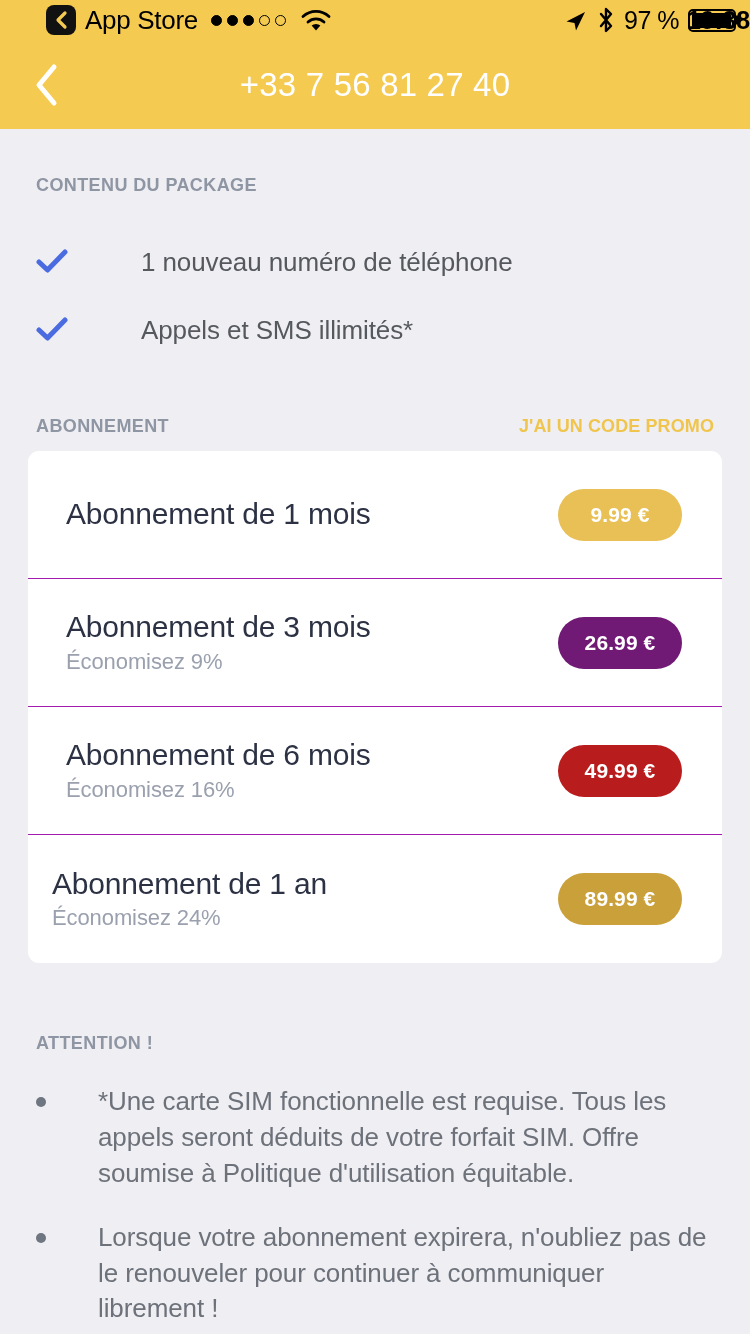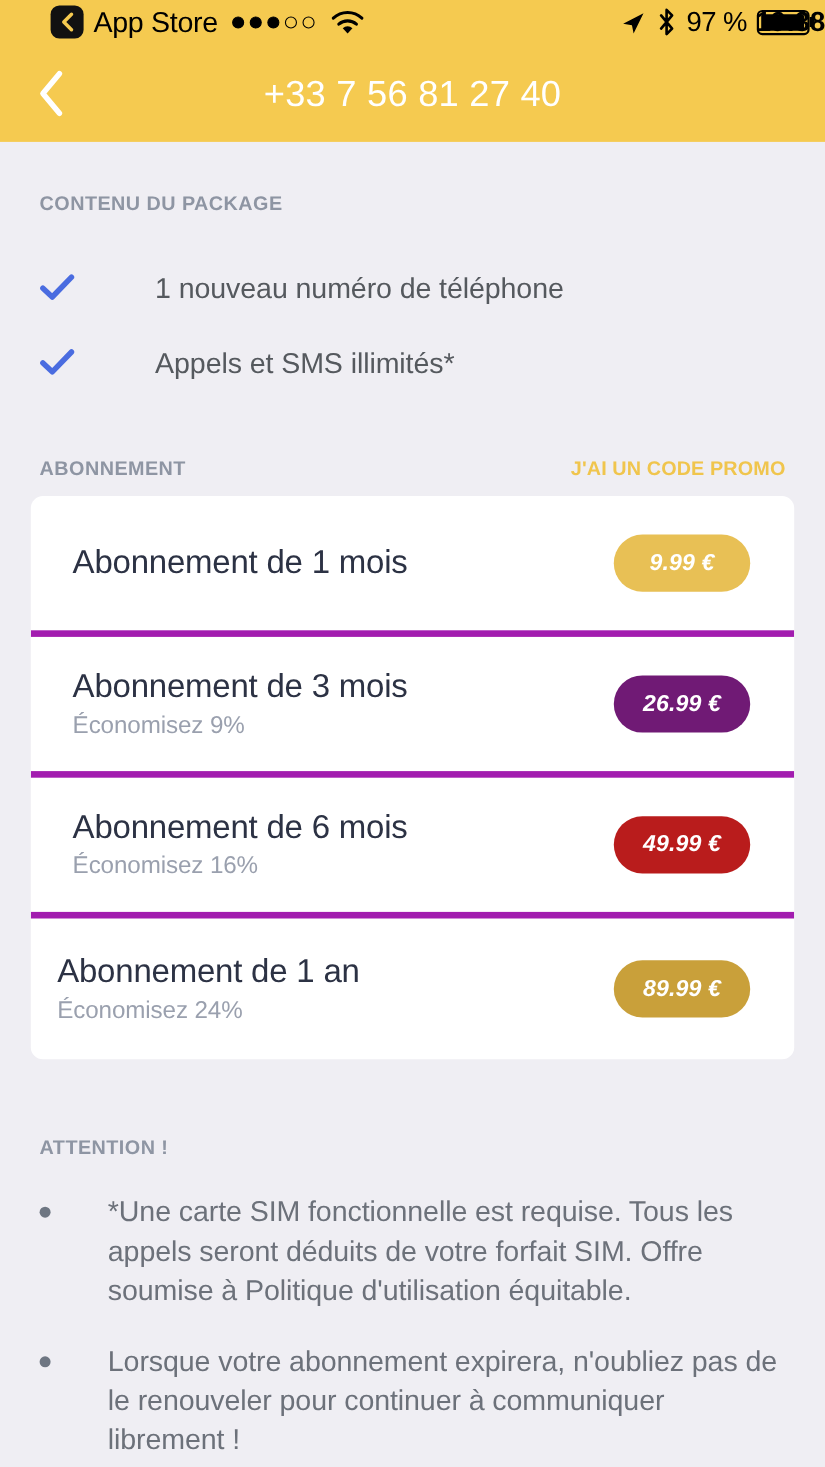--- a/index.html
+++ b/index.html
@@ -189,21 +189,21 @@
     background: #ffffff;
     border-radius: 11px;
     overflow: hidden;
   }
   .sub-row {
     display: flex;
     align-items: center;
     justify-content: space-between;
     padding: 0 40px 0 38px;
     height: 128px;
-    border-bottom: 6px solid #a21caf;
+    border-bottom: 1px solid #a21caf;
     cursor: pointer;
   }
   .sub-row:last-child { border-bottom: none; padding-left: 24px; }
   .sub-row-text { display: flex; flex-direction: column; gap: 4px; }
   .sub-title {
     font-size: 30px;
     color: #2c3244;
     letter-spacing: -0.2px;
     line-height: 1.15;
   }
@@ -217,21 +217,20 @@
     height: 52px;
     border-radius: 29px;
     display: flex;
     align-items: center;
     justify-content: center;
     color: #ffffff;
     font-size: 21px;
     font-weight: 700;
     letter-spacing: 0.1px;
     flex: 0 0 auto;
-    font-style: italic;
   }
 
   
   .attention-section { padding: 70px 36px 0 36px; }
   .notes { margin-top: 30px; }
   .note-row {
     display: flex;
     align-items: flex-start;
     margin-bottom: 28px;
   }

